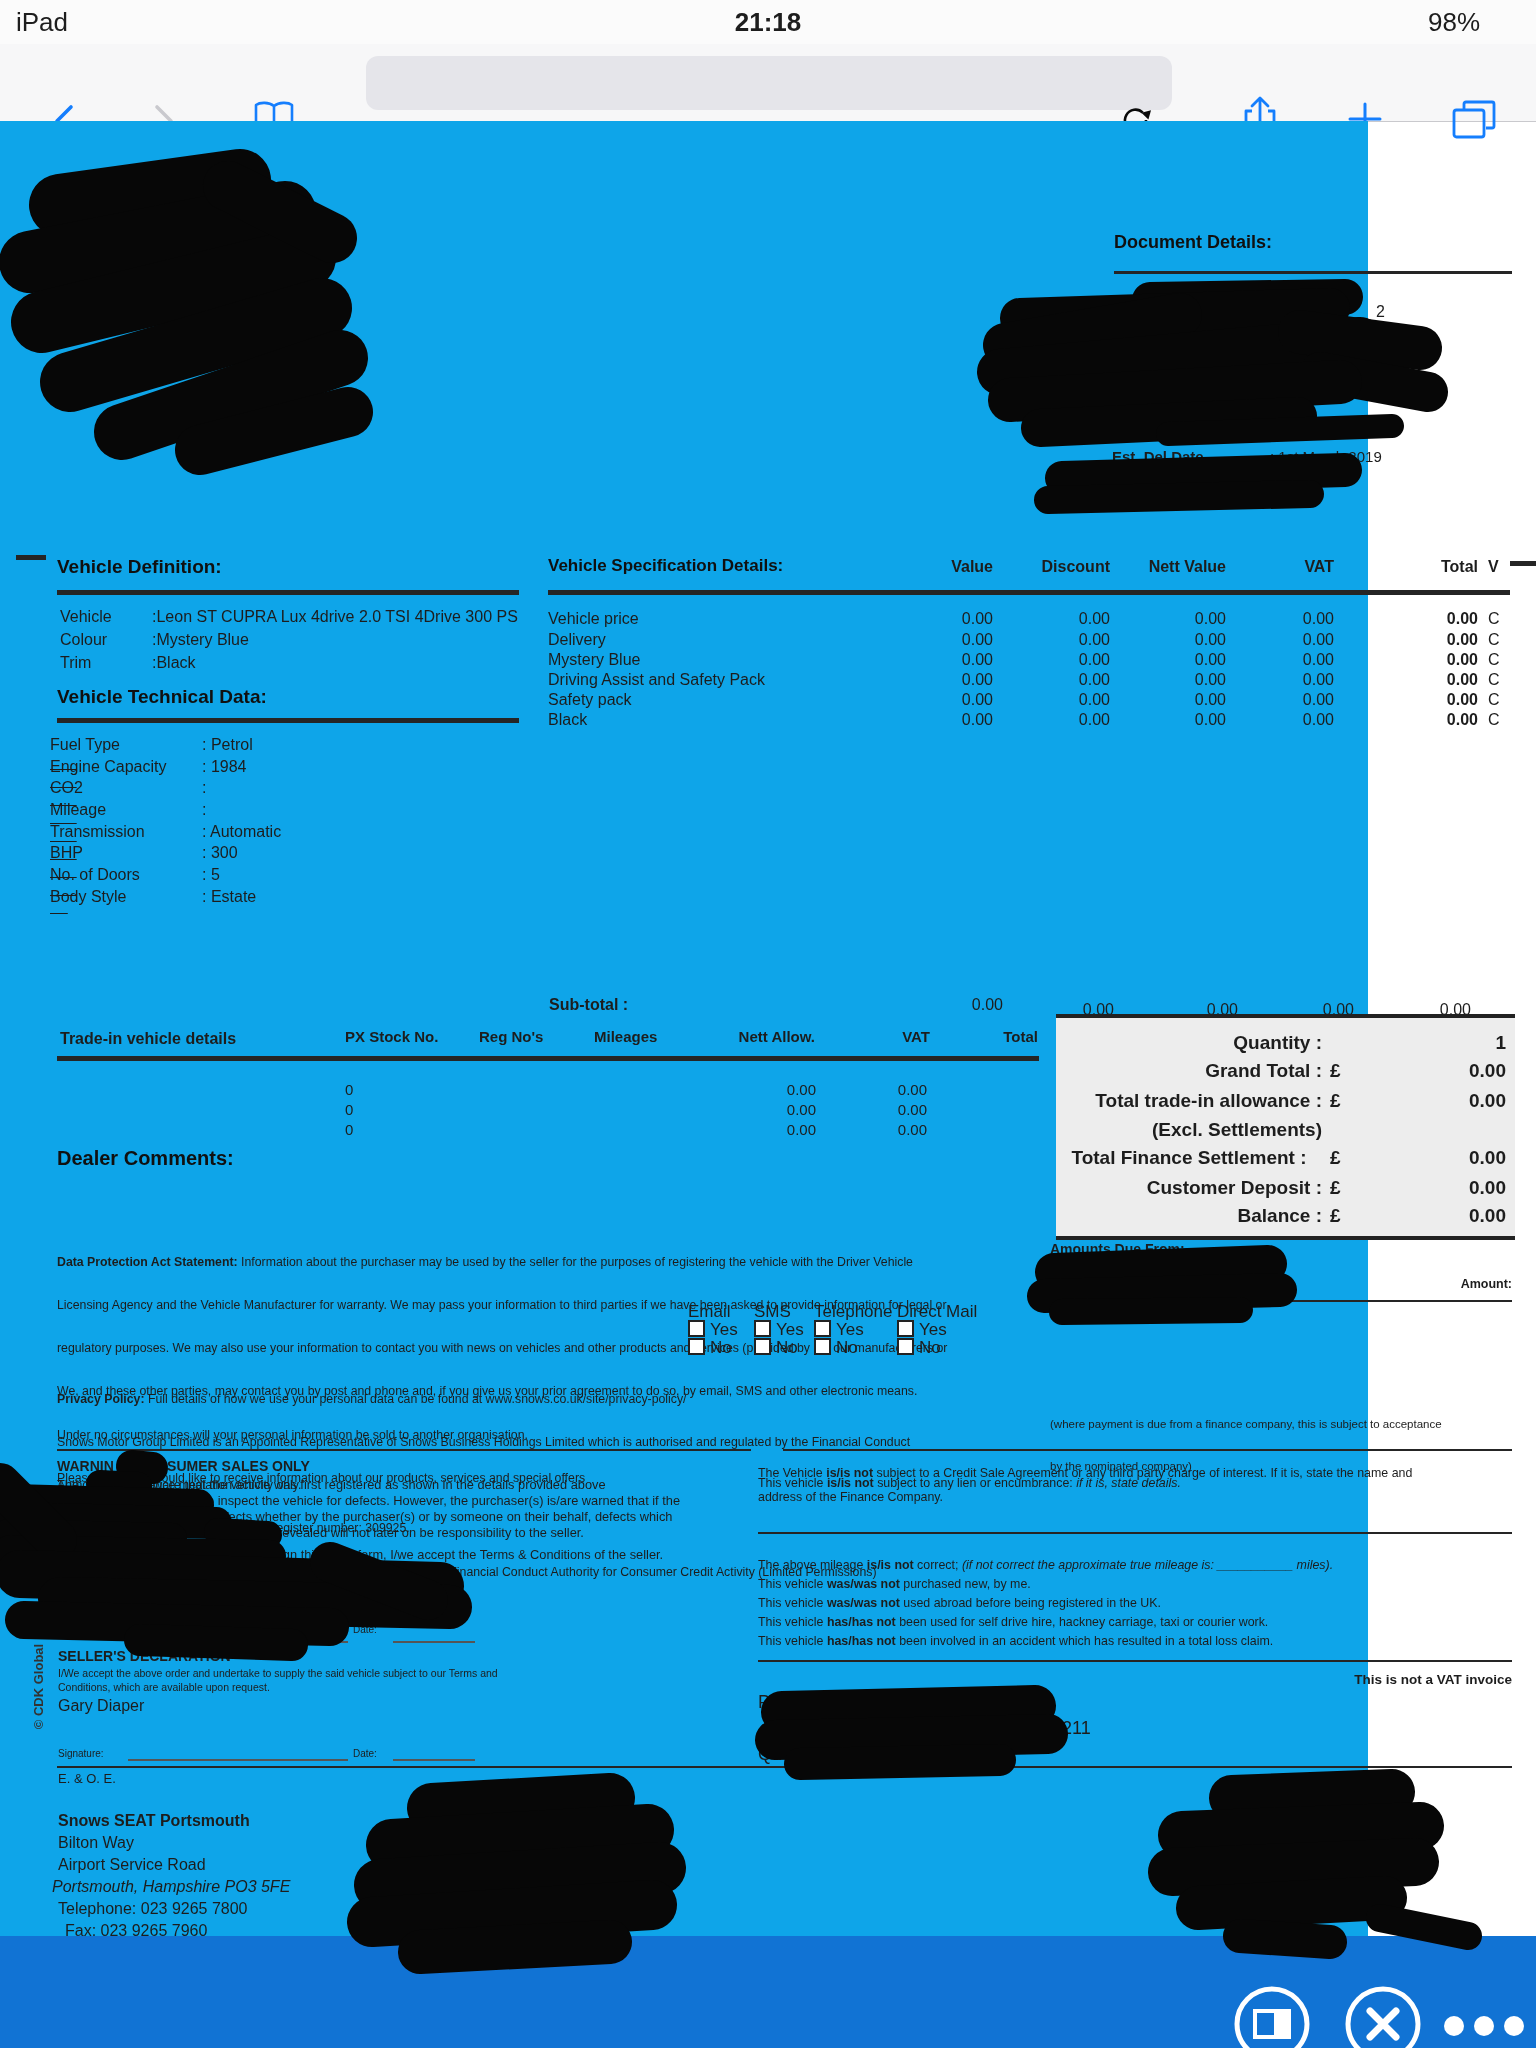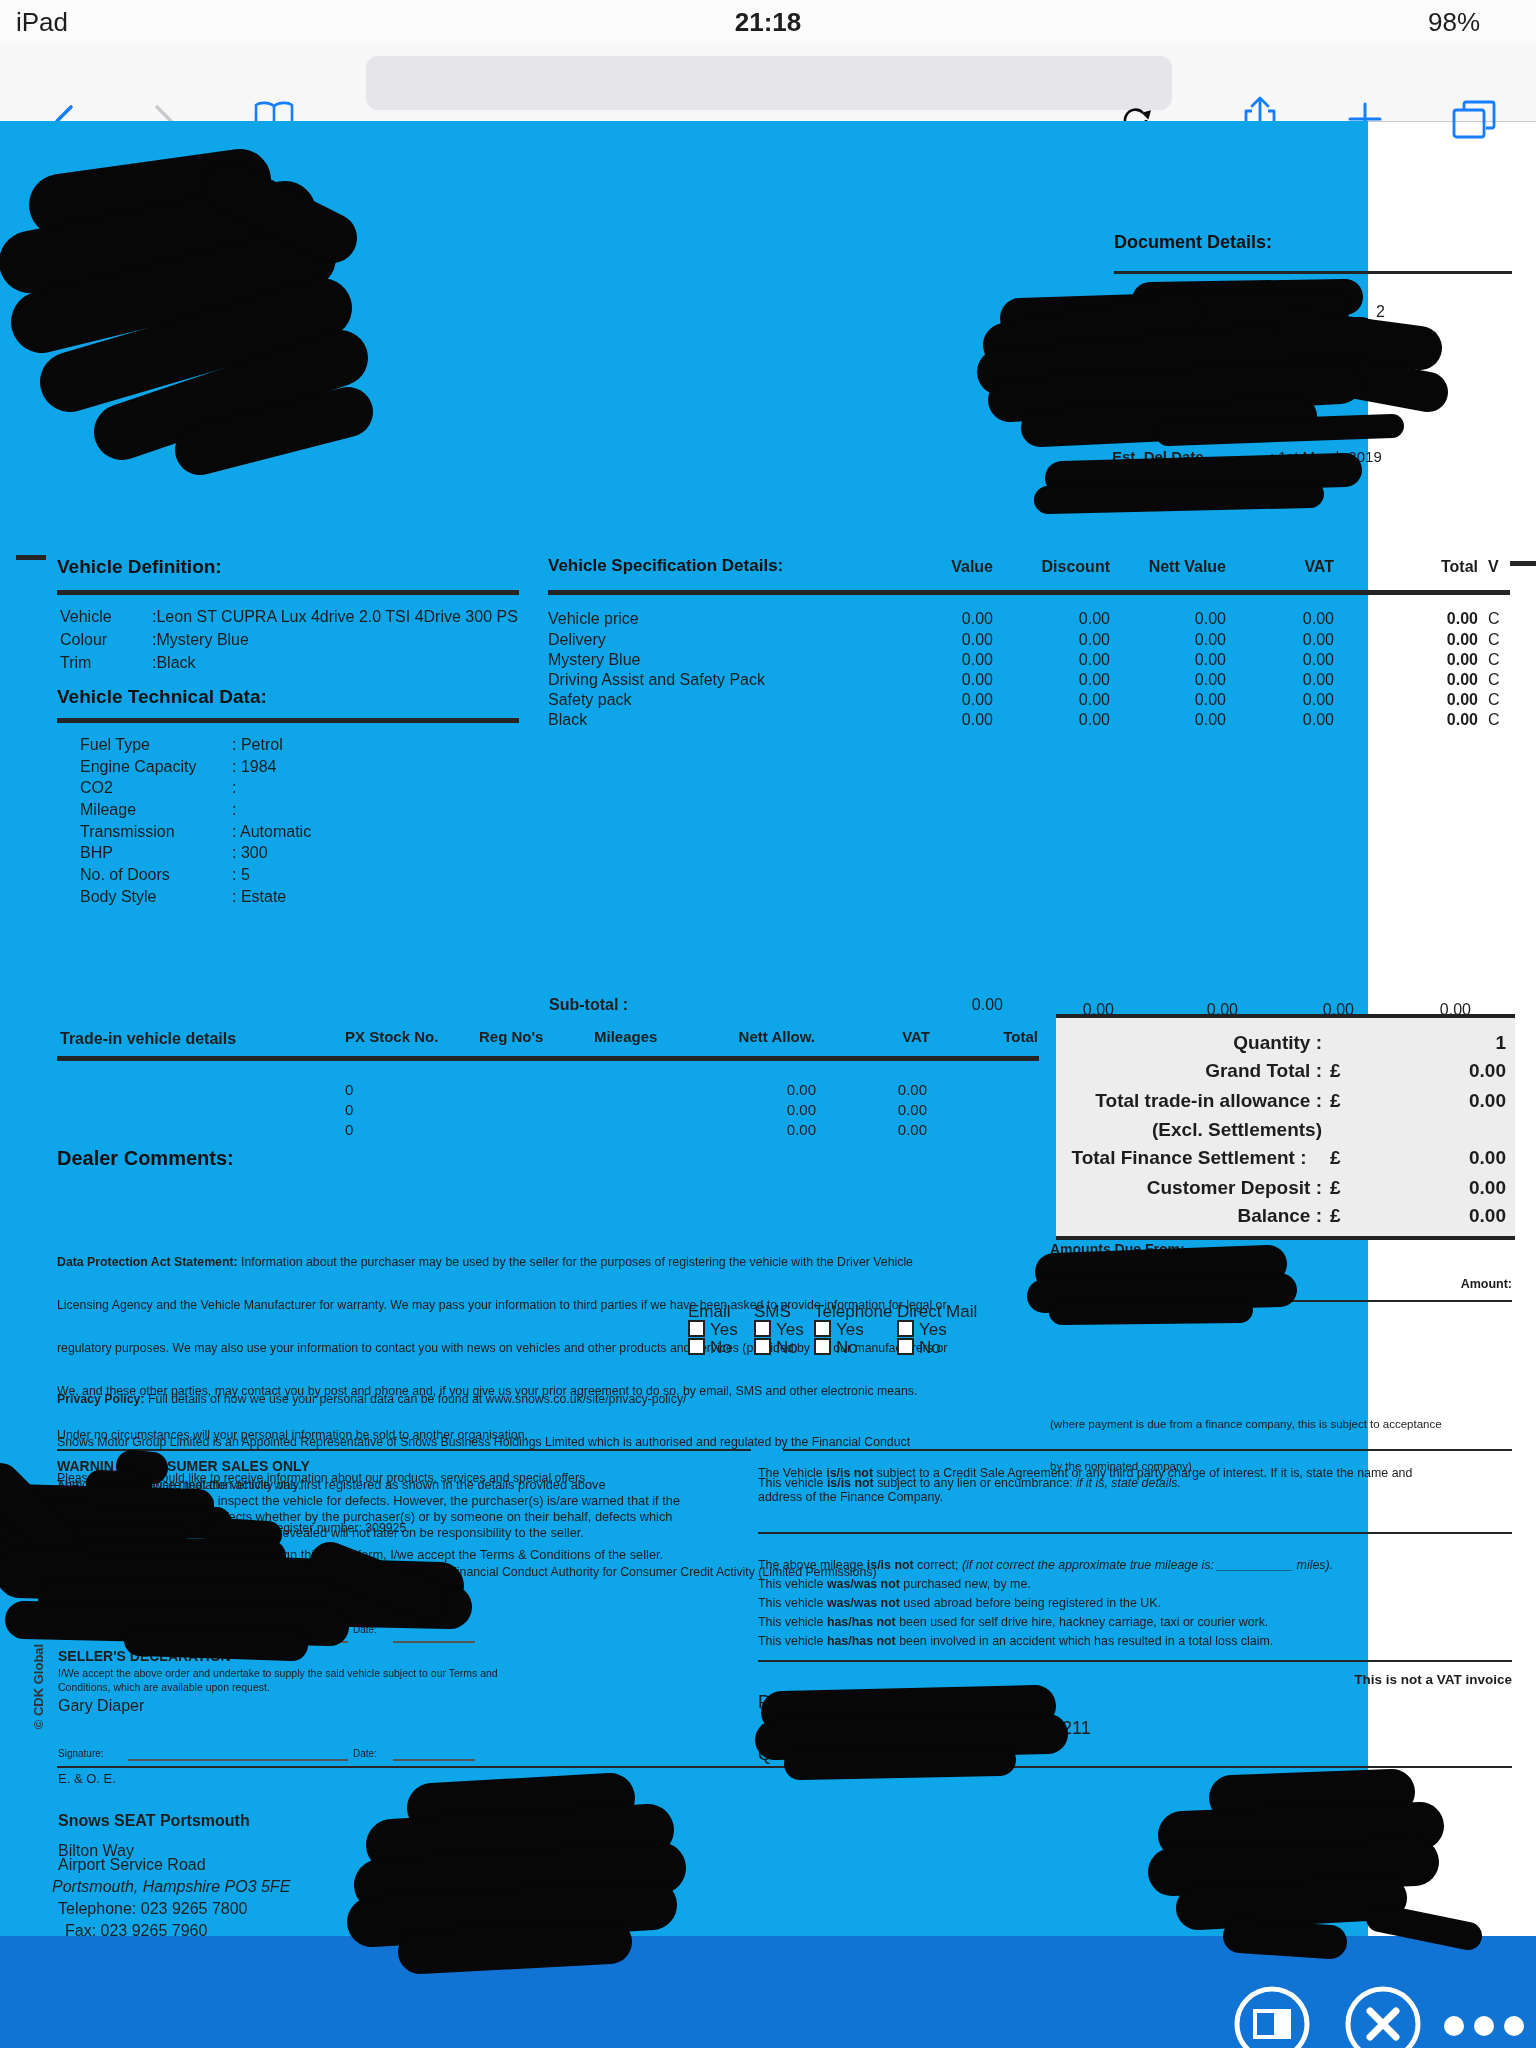--- a/index.html
+++ b/index.html
@@ -124,21 +124,21 @@
       <span class="a" style="left:0;top:0;">Vehicle</span>
       <span class="a" style="left:92px;top:0;width:480px;">:Leon ST CUPRA Lux 4drive 2.0 TSI 4Drive 300 PS</span>
       <span class="a" style="left:0;top:23px;">Colour</span>
       <span class="a" style="left:92px;top:23px;">:Mystery Blue</span>
       <span class="a" style="left:0;top:46px;">Trim</span>
       <span class="a" style="left:92px;top:46px;">:Black</span>
     </div>
 
     <span class="a h" style="left:57px;top:565px;">Vehicle Technical Data:</span>
     <div class="rule" style="left:57px;top:597px;width:462px;height:5px;"></div>
-    <div class="a tbl" style="left:80px;top:615px;width:420px;">
+    <div class="a tbl" style="left:50px;top:615px;width:420px;text-decoration:underline;">
       <span class="a" style="left:0;top:0;">Fuel Type</span><span class="a" style="left:152px;top:0;">: Petrol</span>
       <span class="a" style="left:0;top:22px;">Engine Capacity</span><span class="a" style="left:152px;top:22px;">: 1984</span>
       <span class="a" style="left:0;top:43px;">CO2</span><span class="a" style="left:152px;top:43px;">:</span>
       <span class="a" style="left:0;top:65px;">Mileage</span><span class="a" style="left:152px;top:65px;">:</span>
       <span class="a" style="left:0;top:87px;">Transmission</span><span class="a" style="left:152px;top:87px;">: Automatic</span>
       <span class="a" style="left:0;top:108px;">BHP</span><span class="a" style="left:152px;top:108px;">: 300</span>
       <span class="a" style="left:0;top:130px;">No. of Doors</span><span class="a" style="left:152px;top:130px;">: 5</span>
       <span class="a" style="left:0;top:152px;">Body Style</span><span class="a" style="left:152px;top:152px;">: Estate</span>
     </div>
 
@@ -312,21 +312,21 @@
     <span class="a" style="left:58px;top:1627px;font-size:10px;">Signature:</span>
     <div class="sigline" style="left:128px;top:1638px;width:220px;"></div>
     <span class="a" style="left:353px;top:1627px;font-size:10px;">Date:</span>
     <div class="sigline" style="left:393px;top:1638px;width:82px;"></div>
     <div class="rule" style="left:57px;top:1645px;width:1455px;height:2px;"></div>
     <span class="a" style="left:58px;top:1650px;font-size:13px;">E. &amp; O. E.</span>
 
     <div class="a b" style="left:-42px;top:1558px;width:160px;text-align:center;font-size:13px;color:#333;transform:rotate(-90deg);">© CDK Global</div>
 
     <span class="a b" style="left:58px;top:1691px;font-size:16px;">Snows SEAT Portsmouth</span>
-    <span class="a" style="left:58px;top:1713px;font-size:16px;margin-top:8px;">Bilton Way</span>
+    <span class="a" style="left:58px;top:1713px;font-size:16px;">Bilton Way</span>
     <span class="a" style="left:58px;top:1735px;font-size:16px;">Airport Service Road</span>
     <span class="a" style="left:52px;top:1757px;font-size:16px;font-style:italic;">Portsmouth, Hampshire PO3 5FE</span>
     <span class="a" style="left:58px;top:1779px;font-size:16px;">Telephone: 023 9265 7800</span>
     <span class="a" style="left:65px;top:1801px;font-size:16px;">Fax: 023 9265 7960</span>
   </div>
 
   <div class="bluebar">
     <span class="a" style="left:1232px;top:12px;">
       <svg width="80" height="80" viewBox="0 0 80 80">
         <circle cx="40" cy="40" r="35" stroke="#fff" stroke-width="5" fill="none"></circle>

